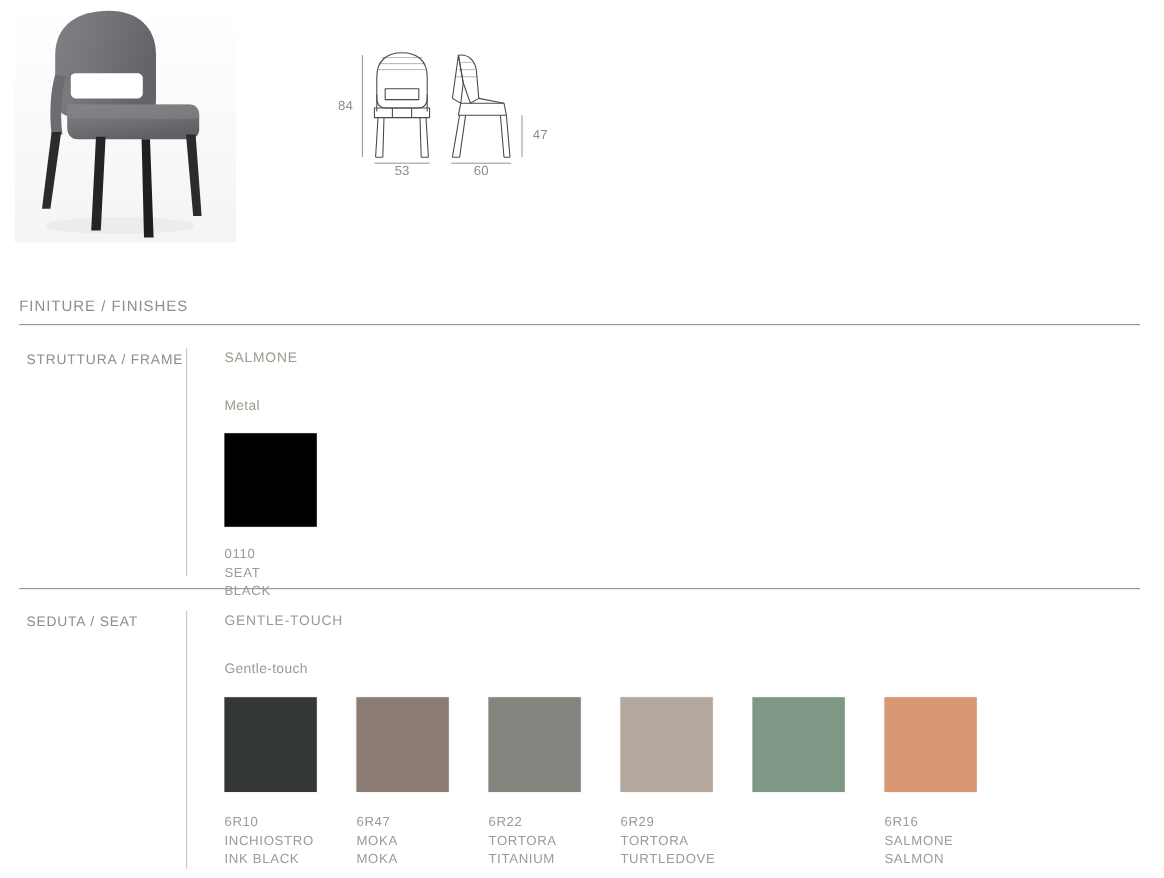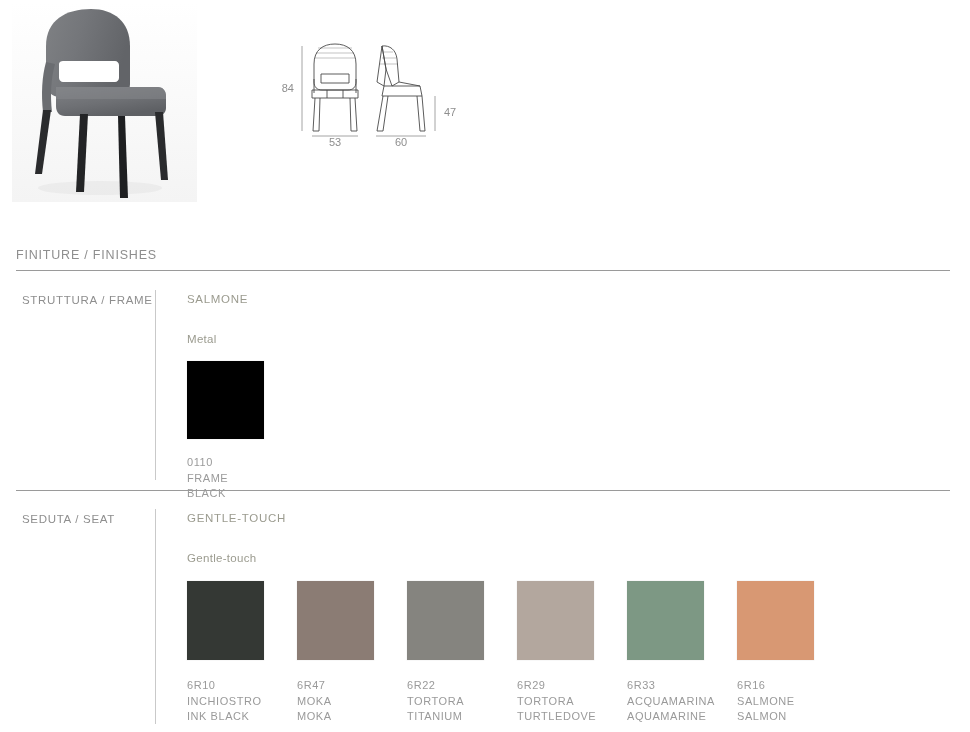--- a/index.html
+++ b/index.html
@@ -255,21 +255,21 @@
   <div class="row-category">STRUTTURA / FRAME</div>
   <div class="row-divider-vertical"></div>
   <div class="material-name">SALMONE</div>
   <div class="material-name-en">Metal</div>
 
   <div class="swatch-strip">
     <div class="swatch-cell" style="left:0px">
       <div class="swatch-chip" style="background: rgb(0, 0, 0);"></div>
       <div class="swatch-labels">
         <div class="swatch-code">0110</div>
-        <div class="swatch-it">FRAME</div>
+        <div class="swatch-it">SEAT</div>
         <div class="swatch-en">BLACK</div>
       </div>
     </div>
   </div>
 </div>
 
 <div id="seat-rule"></div>
 
 <div class="finish-row" id="row-seat">
   <div class="row-category">SEDUTA / SEAT</div>
@@ -309,25 +309,20 @@
       <div class="swatch-chip" style="background: rgb(179, 167, 158);"></div>
       <div class="swatch-labels">
         <div class="swatch-code">6R29</div>
         <div class="swatch-it">TORTORA</div>
         <div class="swatch-en">TURTLEDOVE</div>
       </div>
     </div>
 
     <div class="swatch-cell" style="left:440px">
       <div class="swatch-chip" style="background: rgb(125, 152, 132);"></div>
-      <div class="swatch-labels">
-        <div class="swatch-code">6R33</div>
-        <div class="swatch-it">ACQUAMARINA</div>
-        <div class="swatch-en">AQUAMARINE</div>
-      </div>
     </div>
 
     <div class="swatch-cell" style="left:550px">
       <div class="swatch-chip" style="background: rgb(216, 152, 115);"></div>
       <div class="swatch-labels">
         <div class="swatch-code">6R16</div>
         <div class="swatch-it">SALMONE</div>
         <div class="swatch-en">SALMON</div>
       </div>
     </div>

